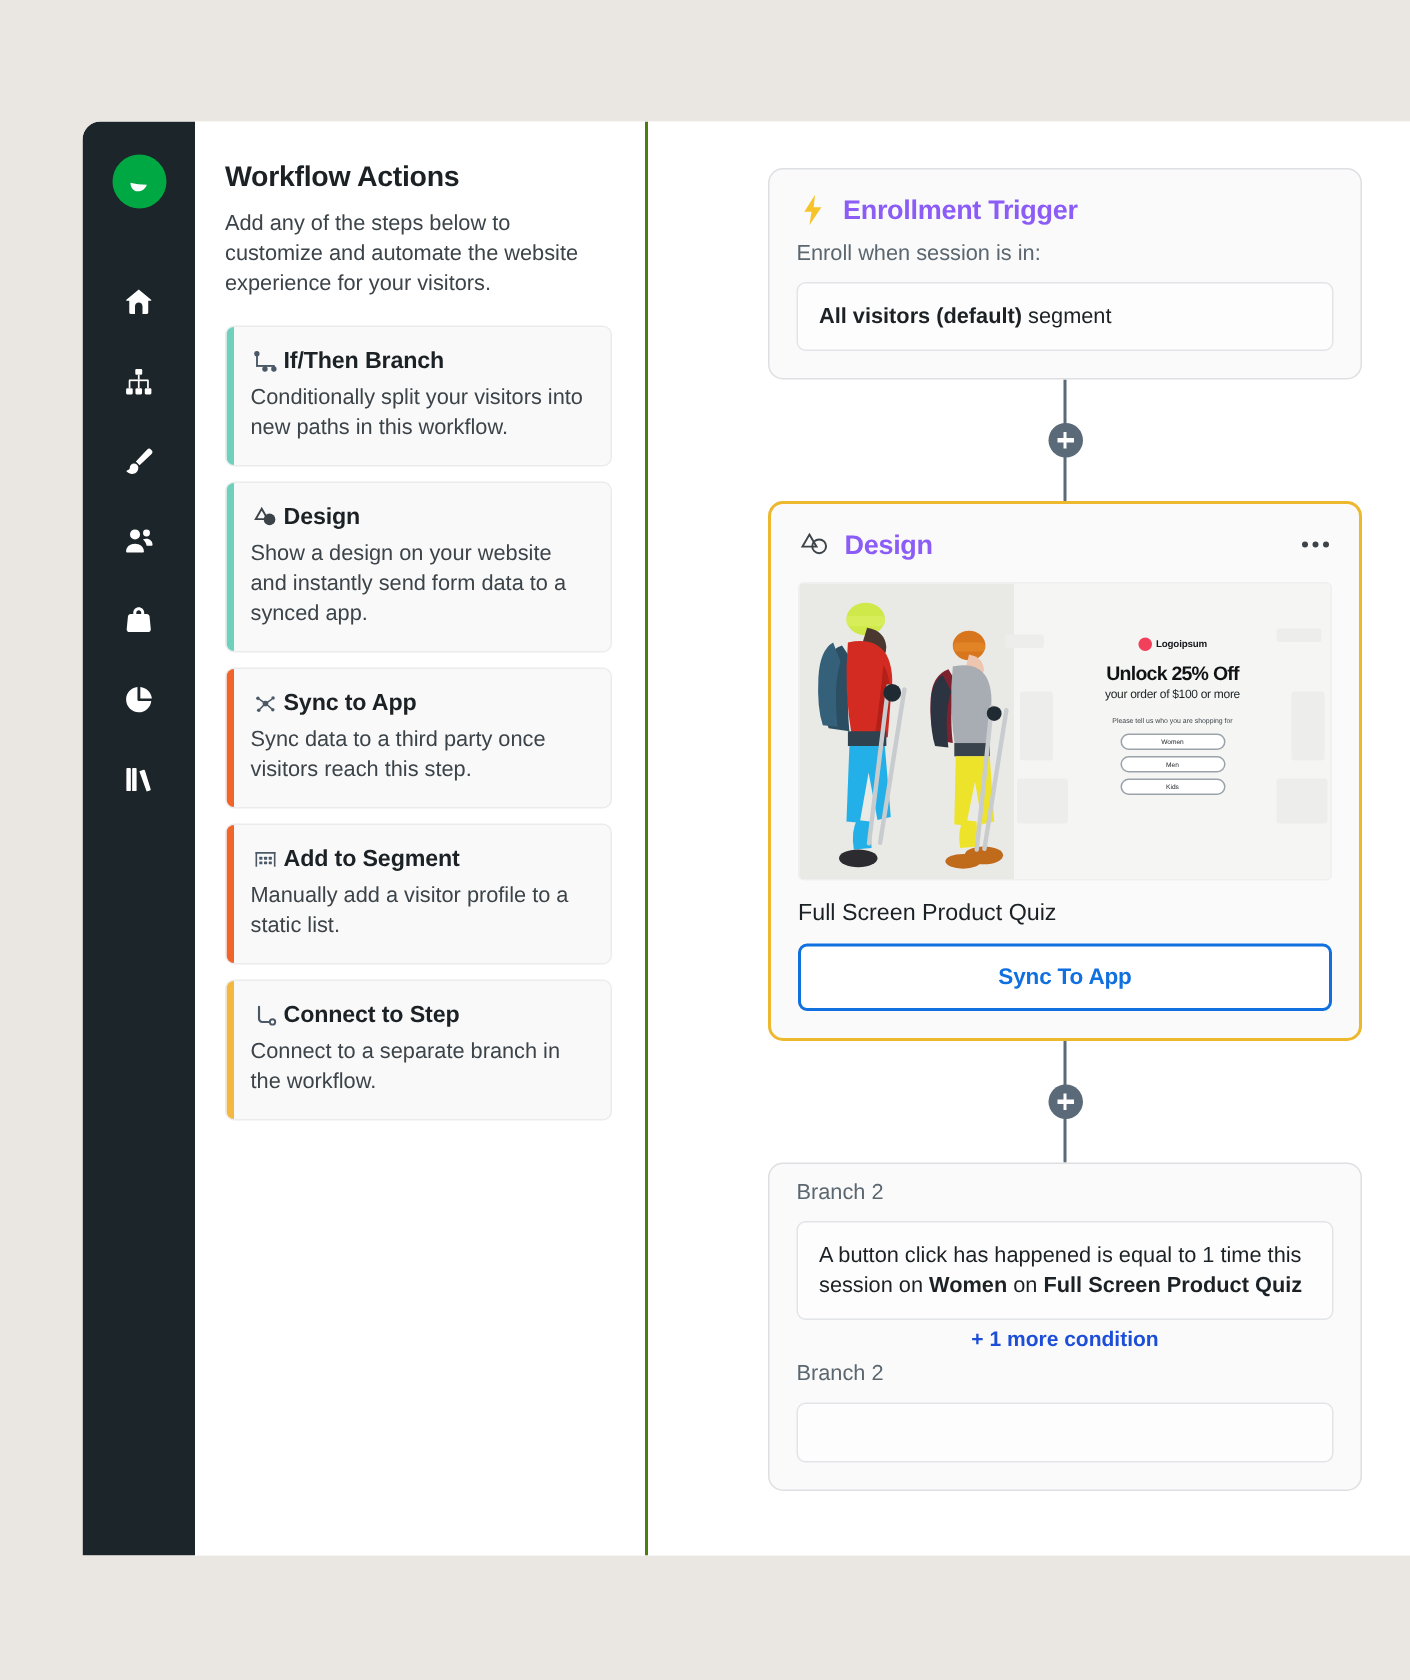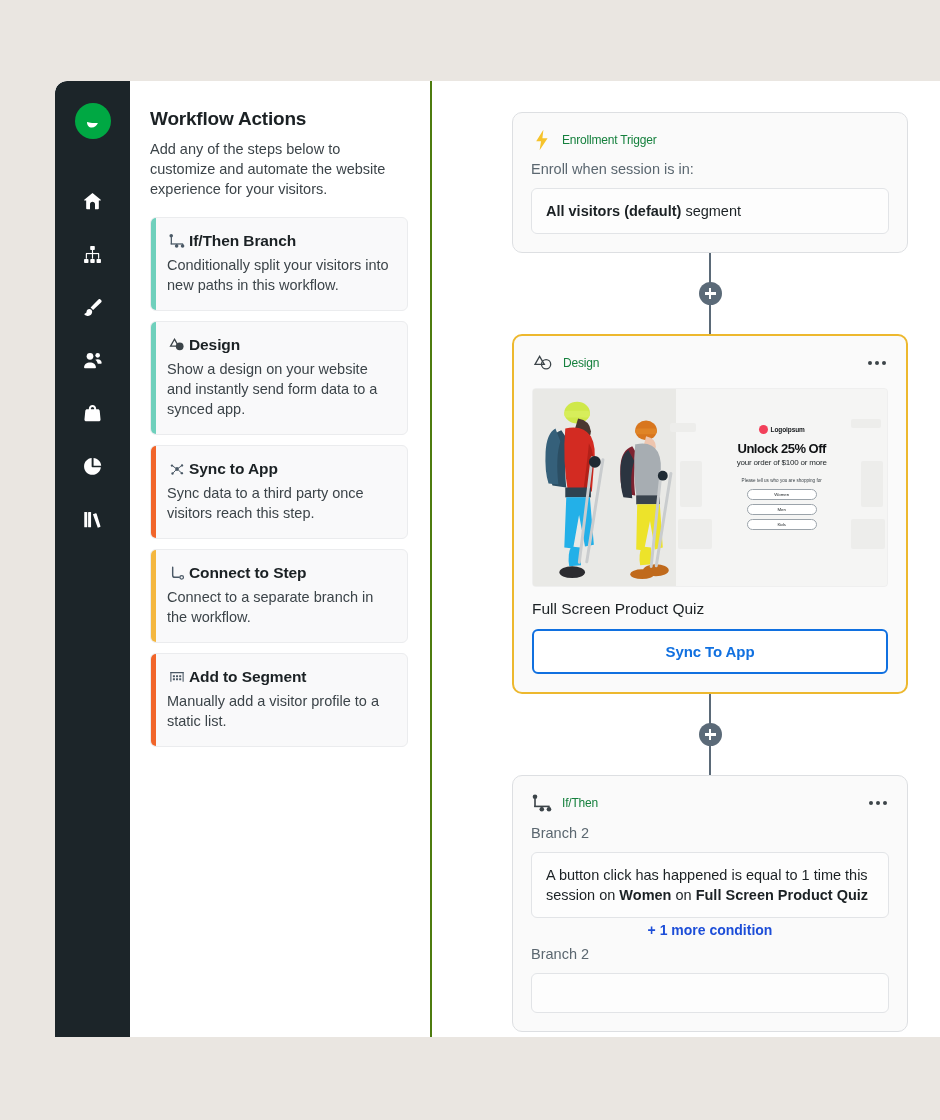--- a/index.html
+++ b/index.html
@@ -121,21 +121,21 @@
     border: 2px solid #EDB82E;
     background: #FAFAFA;
   }
 
   .node-head {
     display: flex; align-items: center;
     padding: 16px 18px 0 18px;
   }
   .node-ic { width: 22px; height: 22px; margin-right: 9px; display:flex; align-items:center; justify-content:center;}
   .node-title {
-    font-size: 12px; font-weight: normal; color: #15803d;
+    font-size: 18px; font-weight: bold; color: #8b5cf6;
     letter-spacing: -0.2px;
   }
   .kebab {
     margin-left: auto;
     display: flex; gap: 3px; align-items: center;
     padding: 4px 2px;
   }
   .kebab i { width: 4px; height: 4px; border-radius: 50%; background: #3C4449; display:block; }
 
   .node-sub {
@@ -366,53 +366,53 @@
             <circle cx="4.4" cy="6.2" r="1.3" stroke="none"></circle>
             <circle cx="15.6" cy="6" r="1.3" stroke="none"></circle>
             <circle cx="5" cy="15" r="1.3" stroke="none"></circle>
             <circle cx="15.4" cy="14.6" r="1.3" stroke="none"></circle>
             <path d="M5.4 6.8 L8.7 9.2 M14.8 6.7 L11.3 9.2 M5.8 14.3 L8.7 11.2 M14.6 14 L11.4 11.1" stroke-width="1.1"></path>
           </svg>
         </span>
         <span class="action-title">Sync to App</span>
       </div>
       <div class="action-desc">Sync data to a third party once visitors reach this step.</div>
-    </div>
-
-    <div class="action-card" style="--accent:#F4B73F">
-      <div class="action-head">
-        <span class="ic">
-          <svg width="18" height="18" viewBox="0 0 20 20" fill="none" stroke="#4B5966" stroke-width="1.6">
-            <path d="M5.2 3.6 V12.4 a2.4 2.4 0 0 0 2.4 2.4 H12.4" stroke-linecap="round"></path>
-            <circle cx="15.2" cy="14.8" r="2" stroke-width="1.4"></circle>
-          </svg>
-        </span>
-        <span class="action-title">Connect to Step</span>
-      </div>
-      <div class="action-desc">Connect to a separate branch in the workflow.</div>
     </div>
 
     <div class="action-card" style="--accent:#F1652A">
       <div class="action-head">
         <span class="ic">
           <svg width="18" height="18" viewBox="0 0 20 20" fill="#4B5966">
             <rect x="2.6" y="4.4" width="14.8" height="1.3" rx=".4"></rect>
             <rect x="2.6" y="4.4" width="1.2" height="11" rx=".4"></rect>
             <rect x="16.2" y="4.4" width="1.2" height="11" rx=".4"></rect>
             <rect x="5.4" y="8" width="2.3" height="2.2" rx=".4"></rect>
             <rect x="8.9" y="8" width="2.3" height="2.2" rx=".4"></rect>
             <rect x="12.4" y="8" width="2.3" height="2.2" rx=".4"></rect>
             <rect x="5.4" y="11.4" width="2.3" height="2.2" rx=".4"></rect>
             <rect x="8.9" y="11.4" width="2.3" height="2.2" rx=".4"></rect>
             <rect x="12.4" y="11.4" width="2.3" height="2.2" rx=".4"></rect>
           </svg>
         </span>
         <span class="action-title">Add to Segment</span>
       </div>
       <div class="action-desc">Manually add a visitor profile to a static list.</div>
+    </div>
+
+    <div class="action-card" style="--accent:#F4B73F">
+      <div class="action-head">
+        <span class="ic">
+          <svg width="18" height="18" viewBox="0 0 20 20" fill="none" stroke="#4B5966" stroke-width="1.6">
+            <path d="M5.2 3.6 V12.4 a2.4 2.4 0 0 0 2.4 2.4 H12.4" stroke-linecap="round"></path>
+            <circle cx="15.2" cy="14.8" r="2" stroke-width="1.4"></circle>
+          </svg>
+        </span>
+        <span class="action-title">Connect to Step</span>
+      </div>
+      <div class="action-desc">Connect to a separate branch in the workflow.</div>
     </div>
   </div>
 
   <div id="canvas">
     <div id="flow">
       <div class="flow-col">
 
         <div class="node">
           <div class="node-head">
             <span class="node-ic">
@@ -514,39 +514,20 @@
             <button class="sync-btn">Sync To App</button>
           </div>
         </div>
 
         <div class="connector">
           <div class="line"></div>
           <div class="plus-node"></div>
         </div>
 
         <div class="node">
-          <div class="node-head">
-            <span class="node-ic">
-              <svg width="22" height="22" viewBox="0 0 22 22" fill="#3C4449">
-                <circle cx="4" cy="4.8" r="2.3"></circle>
-                  <circle cx="10.8" cy="17.2" r="2.3"></circle>
-                  <circle cx="18" cy="17.2" r="2.3"></circle>
-                <rect x="3.2" y="6.4" width="1.6" height="8.6"></rect>
-                <rect x="3.2" y="13.6" width="15.4" height="1.6"></rect>
-                <rect x="10" y="14.6" width="1.6" height="1"></rect>
-                  <rect x="17.2" y="14.6" width="1.6" height="1"></rect>
-              </svg>
-            </span>
-            <span class="node-title">If/Then</span>
-            <span class="kebab">
-                <i></i>
-                <i></i>
-                <i></i>
-              </span>
-          </div>
 
           <div class="branch-label">Branch 2</div>
           <div class="inner-box" style="margin-bottom:0">
             <span>A button click has happened is equal to 1 time this session on </span><b>Women</b><span> on </span><b>Full Screen Product Quiz</b>
           </div>
           <div class="more-cond">+ 1 more condition</div>
           <div class="branch-label" style="padding-top:0">Branch 2</div>
           <div class="inner-box" style="height:40px"></div>
         </div>
 

